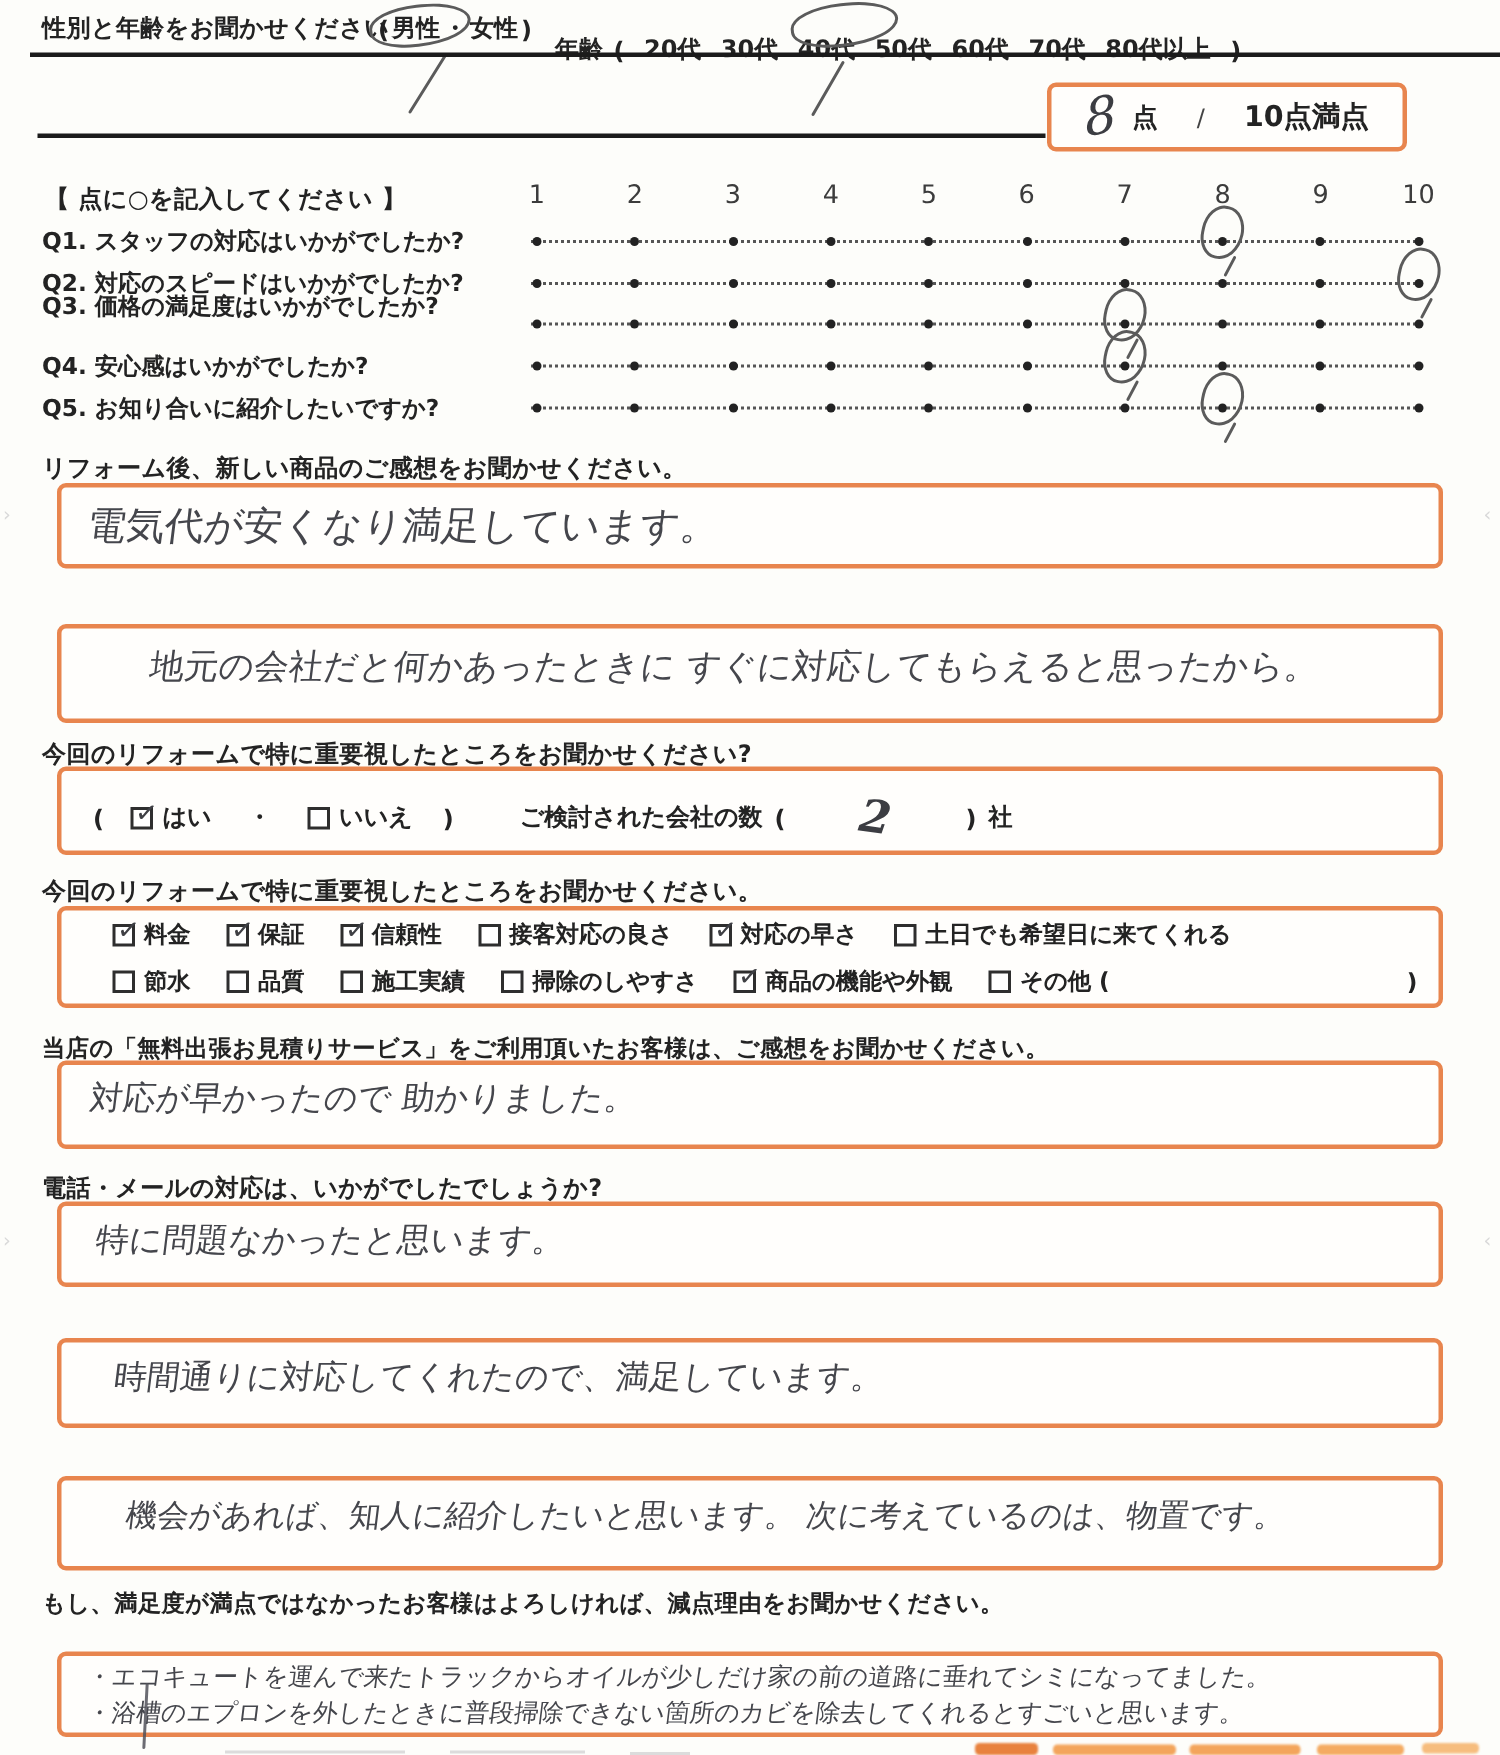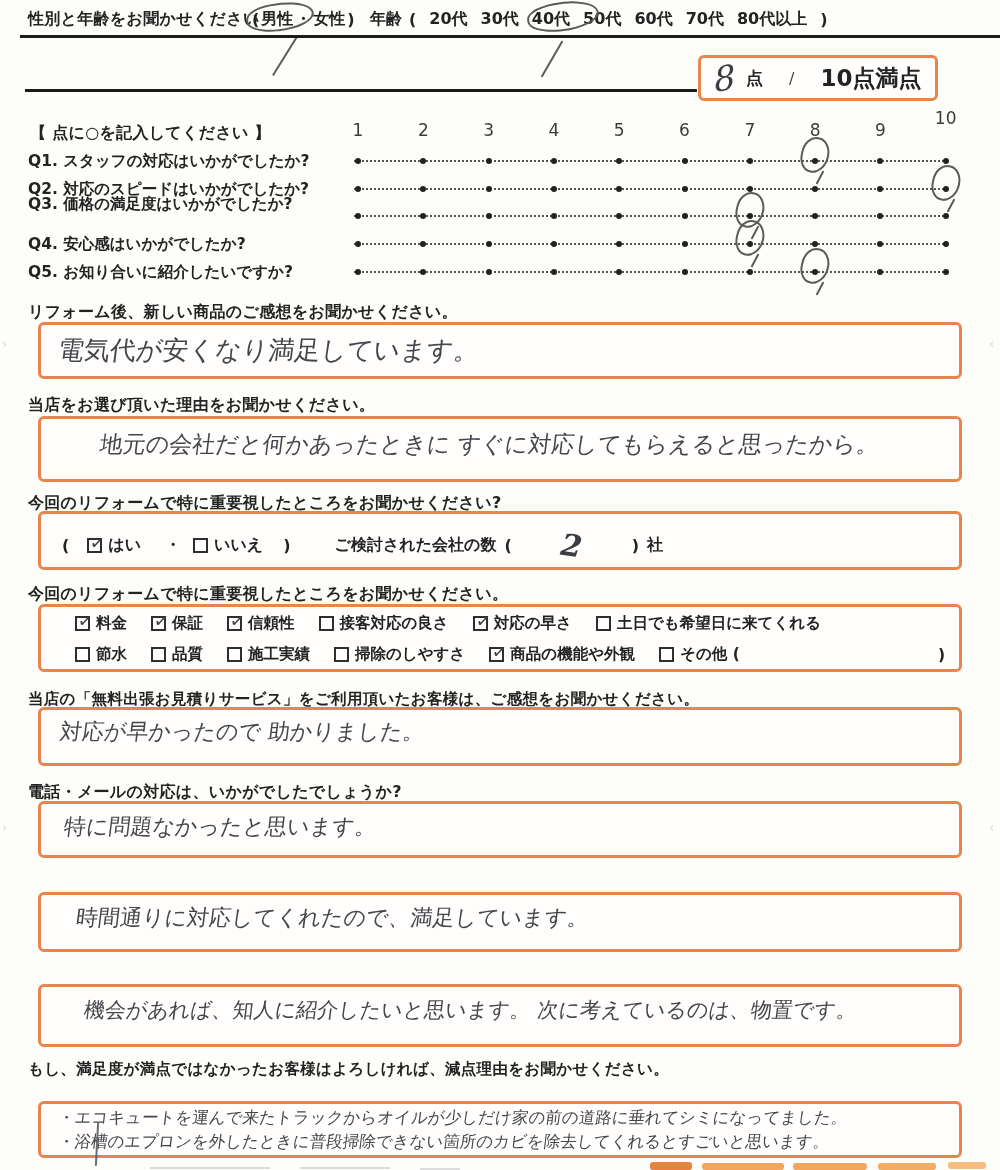--- a/index.html
+++ b/index.html
@@ -42,21 +42,21 @@
 <div id="sheet">
 
   <span class="hdr" style="left:28px;top:9px">性別と年齢をお聞かせください</span>
   <div class="abs opts" style="left:252px;top:9px;gap:2px">
     <span>(</span>
     <span>男性</span>
     <span>・</span>
     <span>女性</span>
     <span>)</span>
   </div>
-  <div class="abs opts" style="left:370px;top:9px;gap:13px">
+  <div class="abs opts" style="left:370px;top:23px;gap:13px">
     <span style="margin-right:-6px">年齢</span>
     <span>(</span>
     <span>20代</span>
     <span>30代</span>
     <span>40代</span>
     <span>50代</span>
     <span>60代</span>
     <span>70代</span>
     <span>80代以上</span>
     <span>)</span>
@@ -66,35 +66,35 @@
   <div class="tail" style="left:284px;top:33px;height:46px;transform:rotate(32deg)"></div>
   <div class="ellipse" style="left:527px;top:2px;width:72px;height:29px;transform:rotate(-6deg)"></div>
   <div class="tail" style="left:551px;top:38px;height:42px;transform:rotate(30deg)"></div>
   <div class="hline" style="left:20px;top:35px;width:980px;height:3px"></div>
 
   <div class="hline" style="left:25px;top:89px;width:672px;height:2.5px"></div>
   <div class="obox scorebox" style="left:698px;top:55px;width:240px;height:46px">
     <span class="hw hw-num" style="position:static;font-size:34px;transform:rotate(-10deg) skewX(-6deg)">8</span>
     <span style="font-size:17px;font-weight:700;margin-left:10px">点</span>
     <span style="font-size:16px;margin-left:26px;color:#444">/</span>
-    <span style="font-size:23px;font-weight:700;margin-left:26px">10点満点</span>
+    <span style="font-size:19px;font-weight:700;margin-left:26px">10点満点</span>
   </div>
 
   <span class="hdr" style="left:30px;top:123px">【 点に○を記入してください 】</span>
   <div class="abs" id="grid" style="left:0;top:0;width:1000px;height:300px">
       <div class="scale-num" style="left:336px;top:120px">1</div>
       <div class="scale-num" style="left:401.3px;top:120px">2</div>
       <div class="scale-num" style="left:466.6px;top:120px">3</div>
       <div class="scale-num" style="left:531.9px;top:120px">4</div>
       <div class="scale-num" style="left:597.2px;top:120px">5</div>
       <div class="scale-num" style="left:662.5px;top:120px">6</div>
       <div class="scale-num" style="left:727.8px;top:120px">7</div>
       <div class="scale-num" style="left:793.0999999999999px;top:120px">8</div>
       <div class="scale-num" style="left:858.4px;top:120px">9</div>
-      <div class="scale-num" style="left:923.6999999999999px;top:108px">10</div>
+      <div class="scale-num" style="left:923.6999999999999px;top:120px">10</div>
       <div class="qlabel" style="left:28px;top:151px">Q1. スタッフの対応はいかがでしたか?</div>
       <div class="qline" style="left:354px;top:160px;width:594px"></div>
       <div class="dot" style="left:355px;top:158px"></div>
       <div class="dot" style="left:420.3px;top:158px"></div>
       <div class="dot" style="left:485.6px;top:158px"></div>
       <div class="dot" style="left:550.9px;top:158px"></div>
       <div class="dot" style="left:616.2px;top:158px"></div>
       <div class="dot" style="left:681.5px;top:158px"></div>
       <div class="dot" style="left:746.8px;top:158px"></div>
       <div class="dot" style="left:812.0999999999999px;top:158px"></div>
@@ -157,36 +157,35 @@
       <div class="dot" style="left:877.4px;top:268.8px"></div>
       <div class="dot" style="left:942.6999999999999px;top:268.8px"></div>
       <div class="ellipse" style="left:801.0999999999999px;top:247.8px;width:28px;height:36px;transform:rotate(12deg)"></div>
       <div class="tail" style="left:819.0999999999999px;top:280.8px;height:15px;transform:rotate(28deg)"></div>
     </div>
 
   <span class="hdr" style="left:28px;top:302px">リフォーム後、新しい商品のご感想をお聞かせください。</span>
   <div class="obox" style="left:38px;top:322px;width:924px;height:57px"></div>
   <span class="hw" style="left:58px;top:333px;font-size:26px">電気代が安くなり満足しています。</span>
 
-  <span class="hdr" style="left:28px;top:395px">当店をお選び頂いた理由をお聞かせください。</span>
   <div class="obox" style="left:38px;top:416px;width:924px;height:66px"></div>
   <span class="hw" style="left:100px;top:429px;font-size:23px">地元の会社だと何かあったときに すぐに対応してもらえると思ったから。</span>
 
   <span class="hdr" style="left:28px;top:493px">今回のリフォームで特に重要視したところをお聞かせください?</span>
   <div class="obox" style="left:38px;top:511px;width:924px;height:59px"></div>
   <div class="cmprow" style="left:62px;top:528px">
     <span>(</span>
     <span class="cbitem" style="margin-left:18px">
       <span class="cb">
           <span class="check">✓</span>
         </span>
       <span>はい</span>
     </span>
     <span style="margin-left:24px">・</span>
-    <span class="cbitem" style="margin-left:12px">
+    <span class="cbitem" style="margin-left:24px">
       <span class="cb"></span>
       <span>いいえ</span>
     </span>
     <span style="margin-left:20px">)</span>
     <span style="margin-left:44px">ご検討された会社の数</span>
     <span style="margin-left:8px">(</span>
     <span style="display:inline-block;width:120px;text-align:center">
       <span class="hw hw-num" style="position:static;font-size:30px;display:inline-block;transform:rotate(8deg)">2</span>
     </span>
     <span>)</span>

